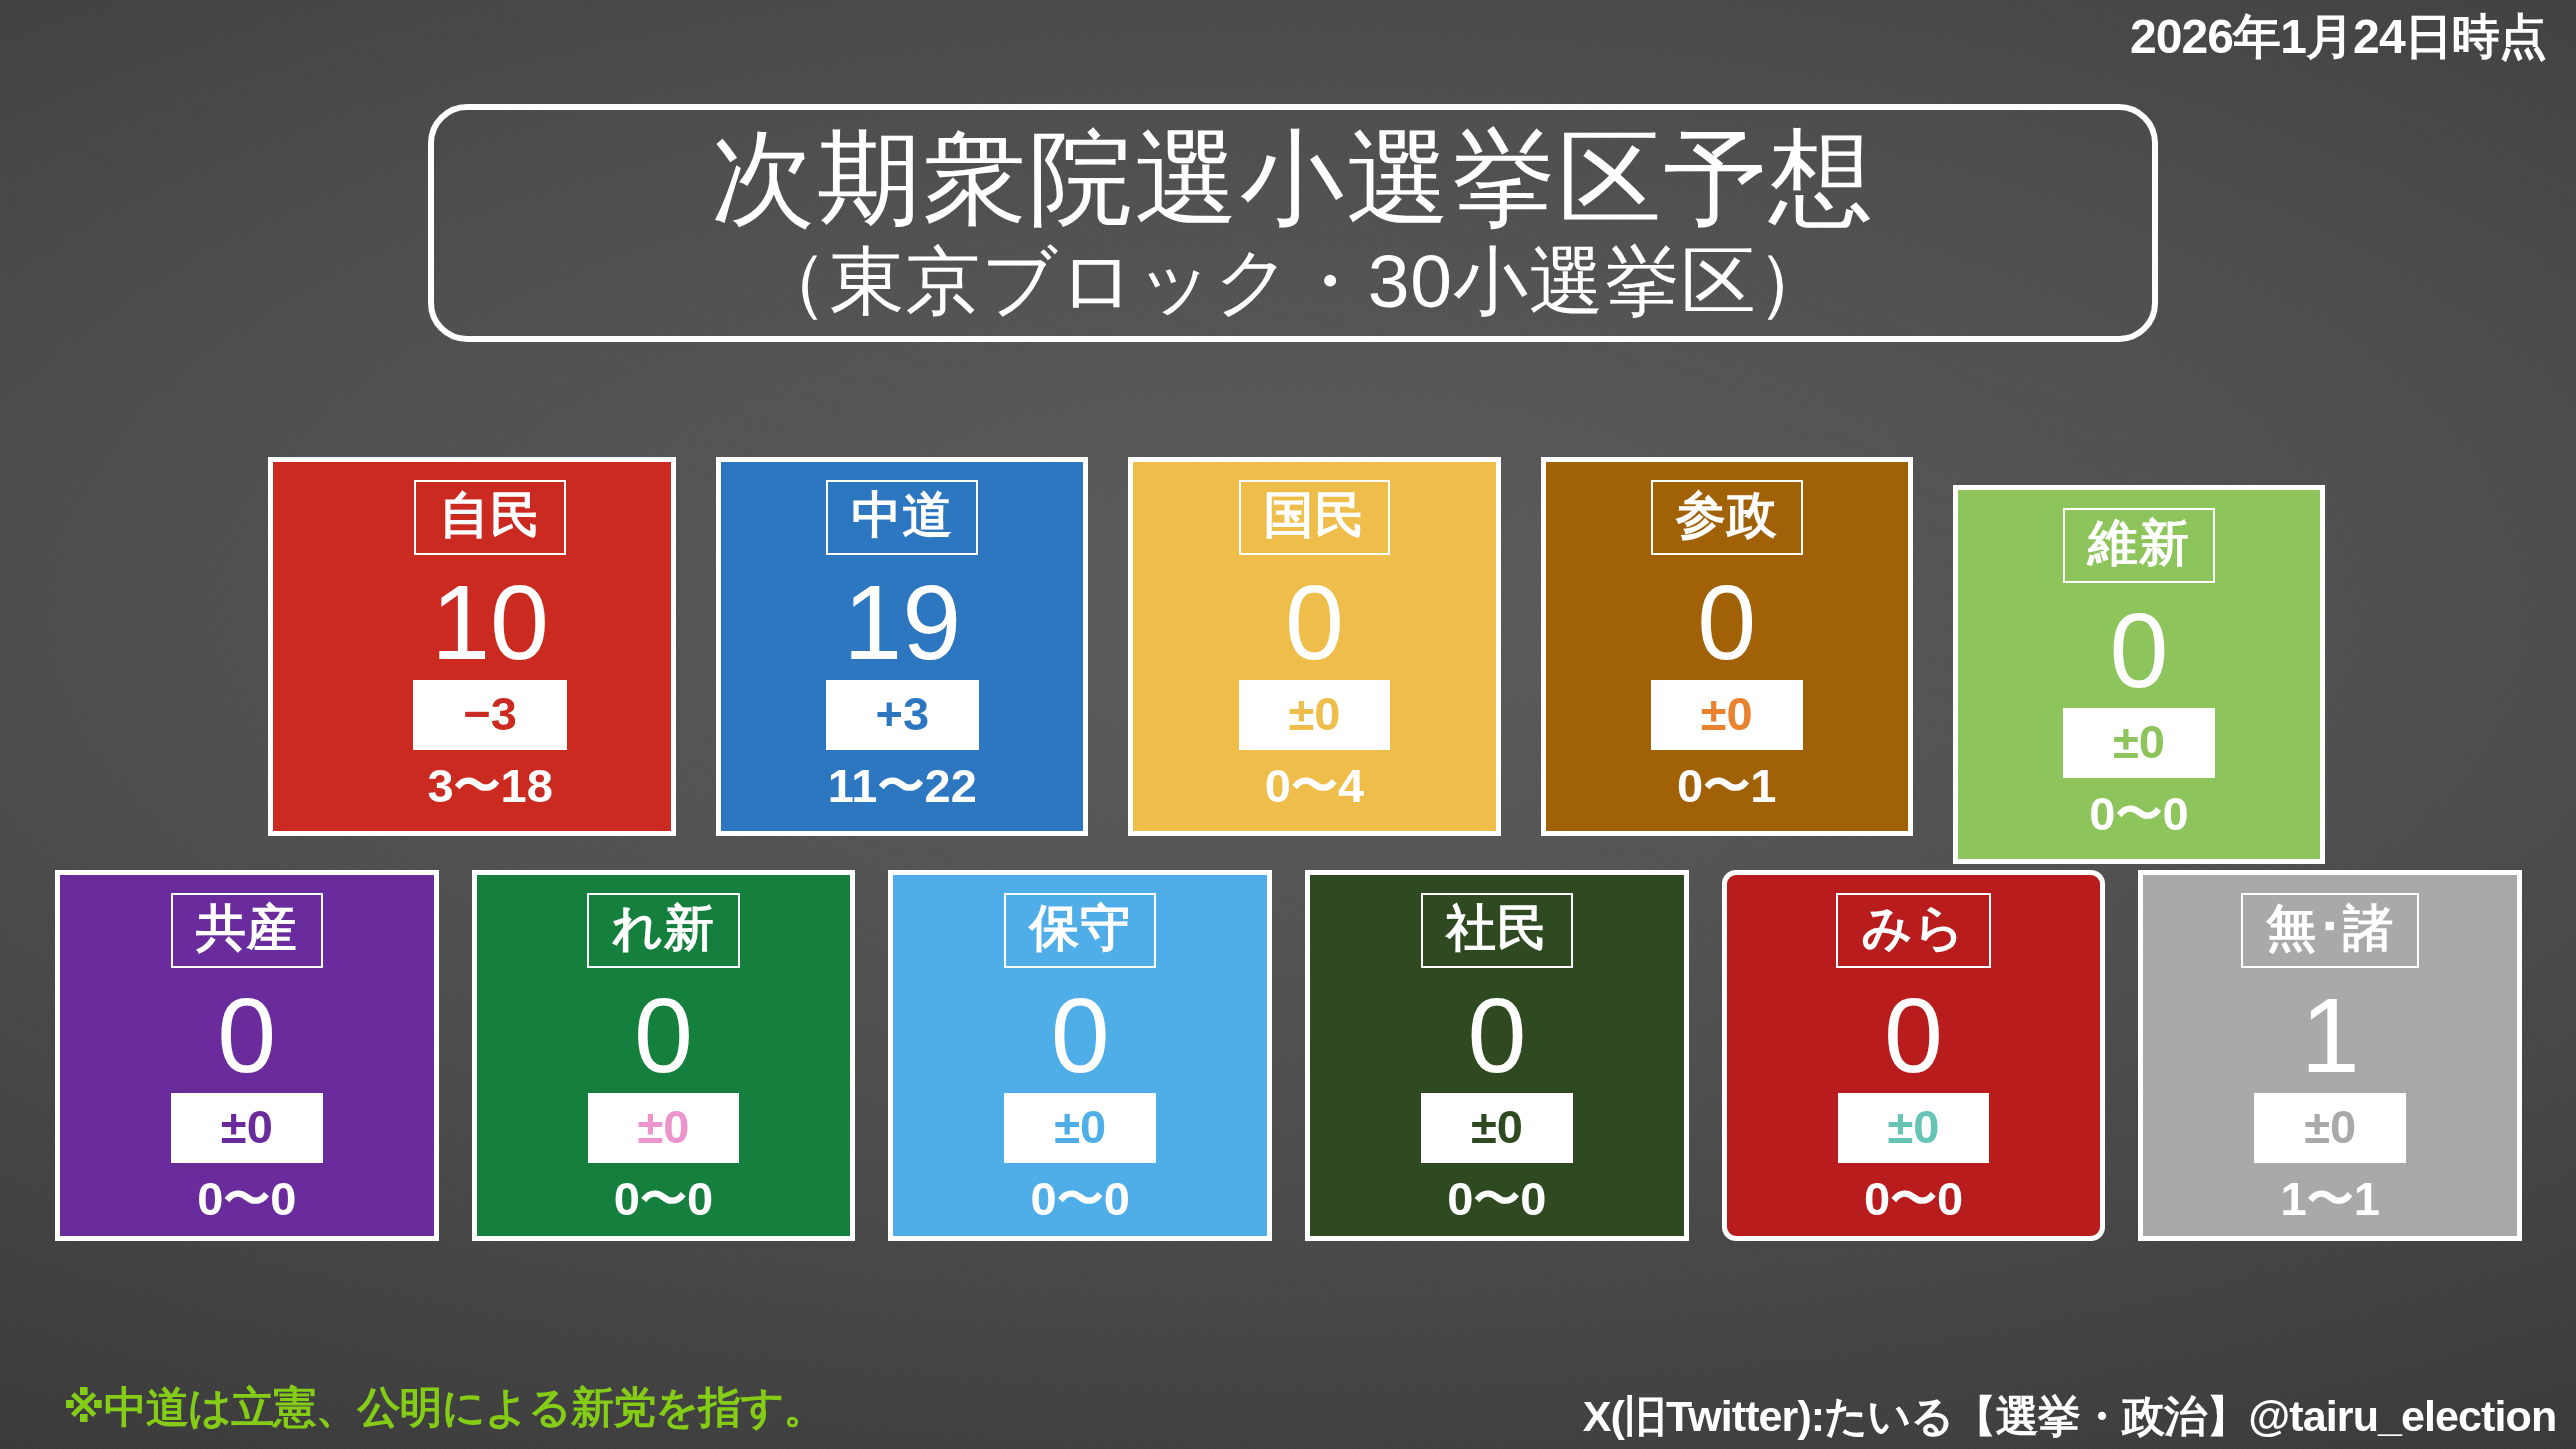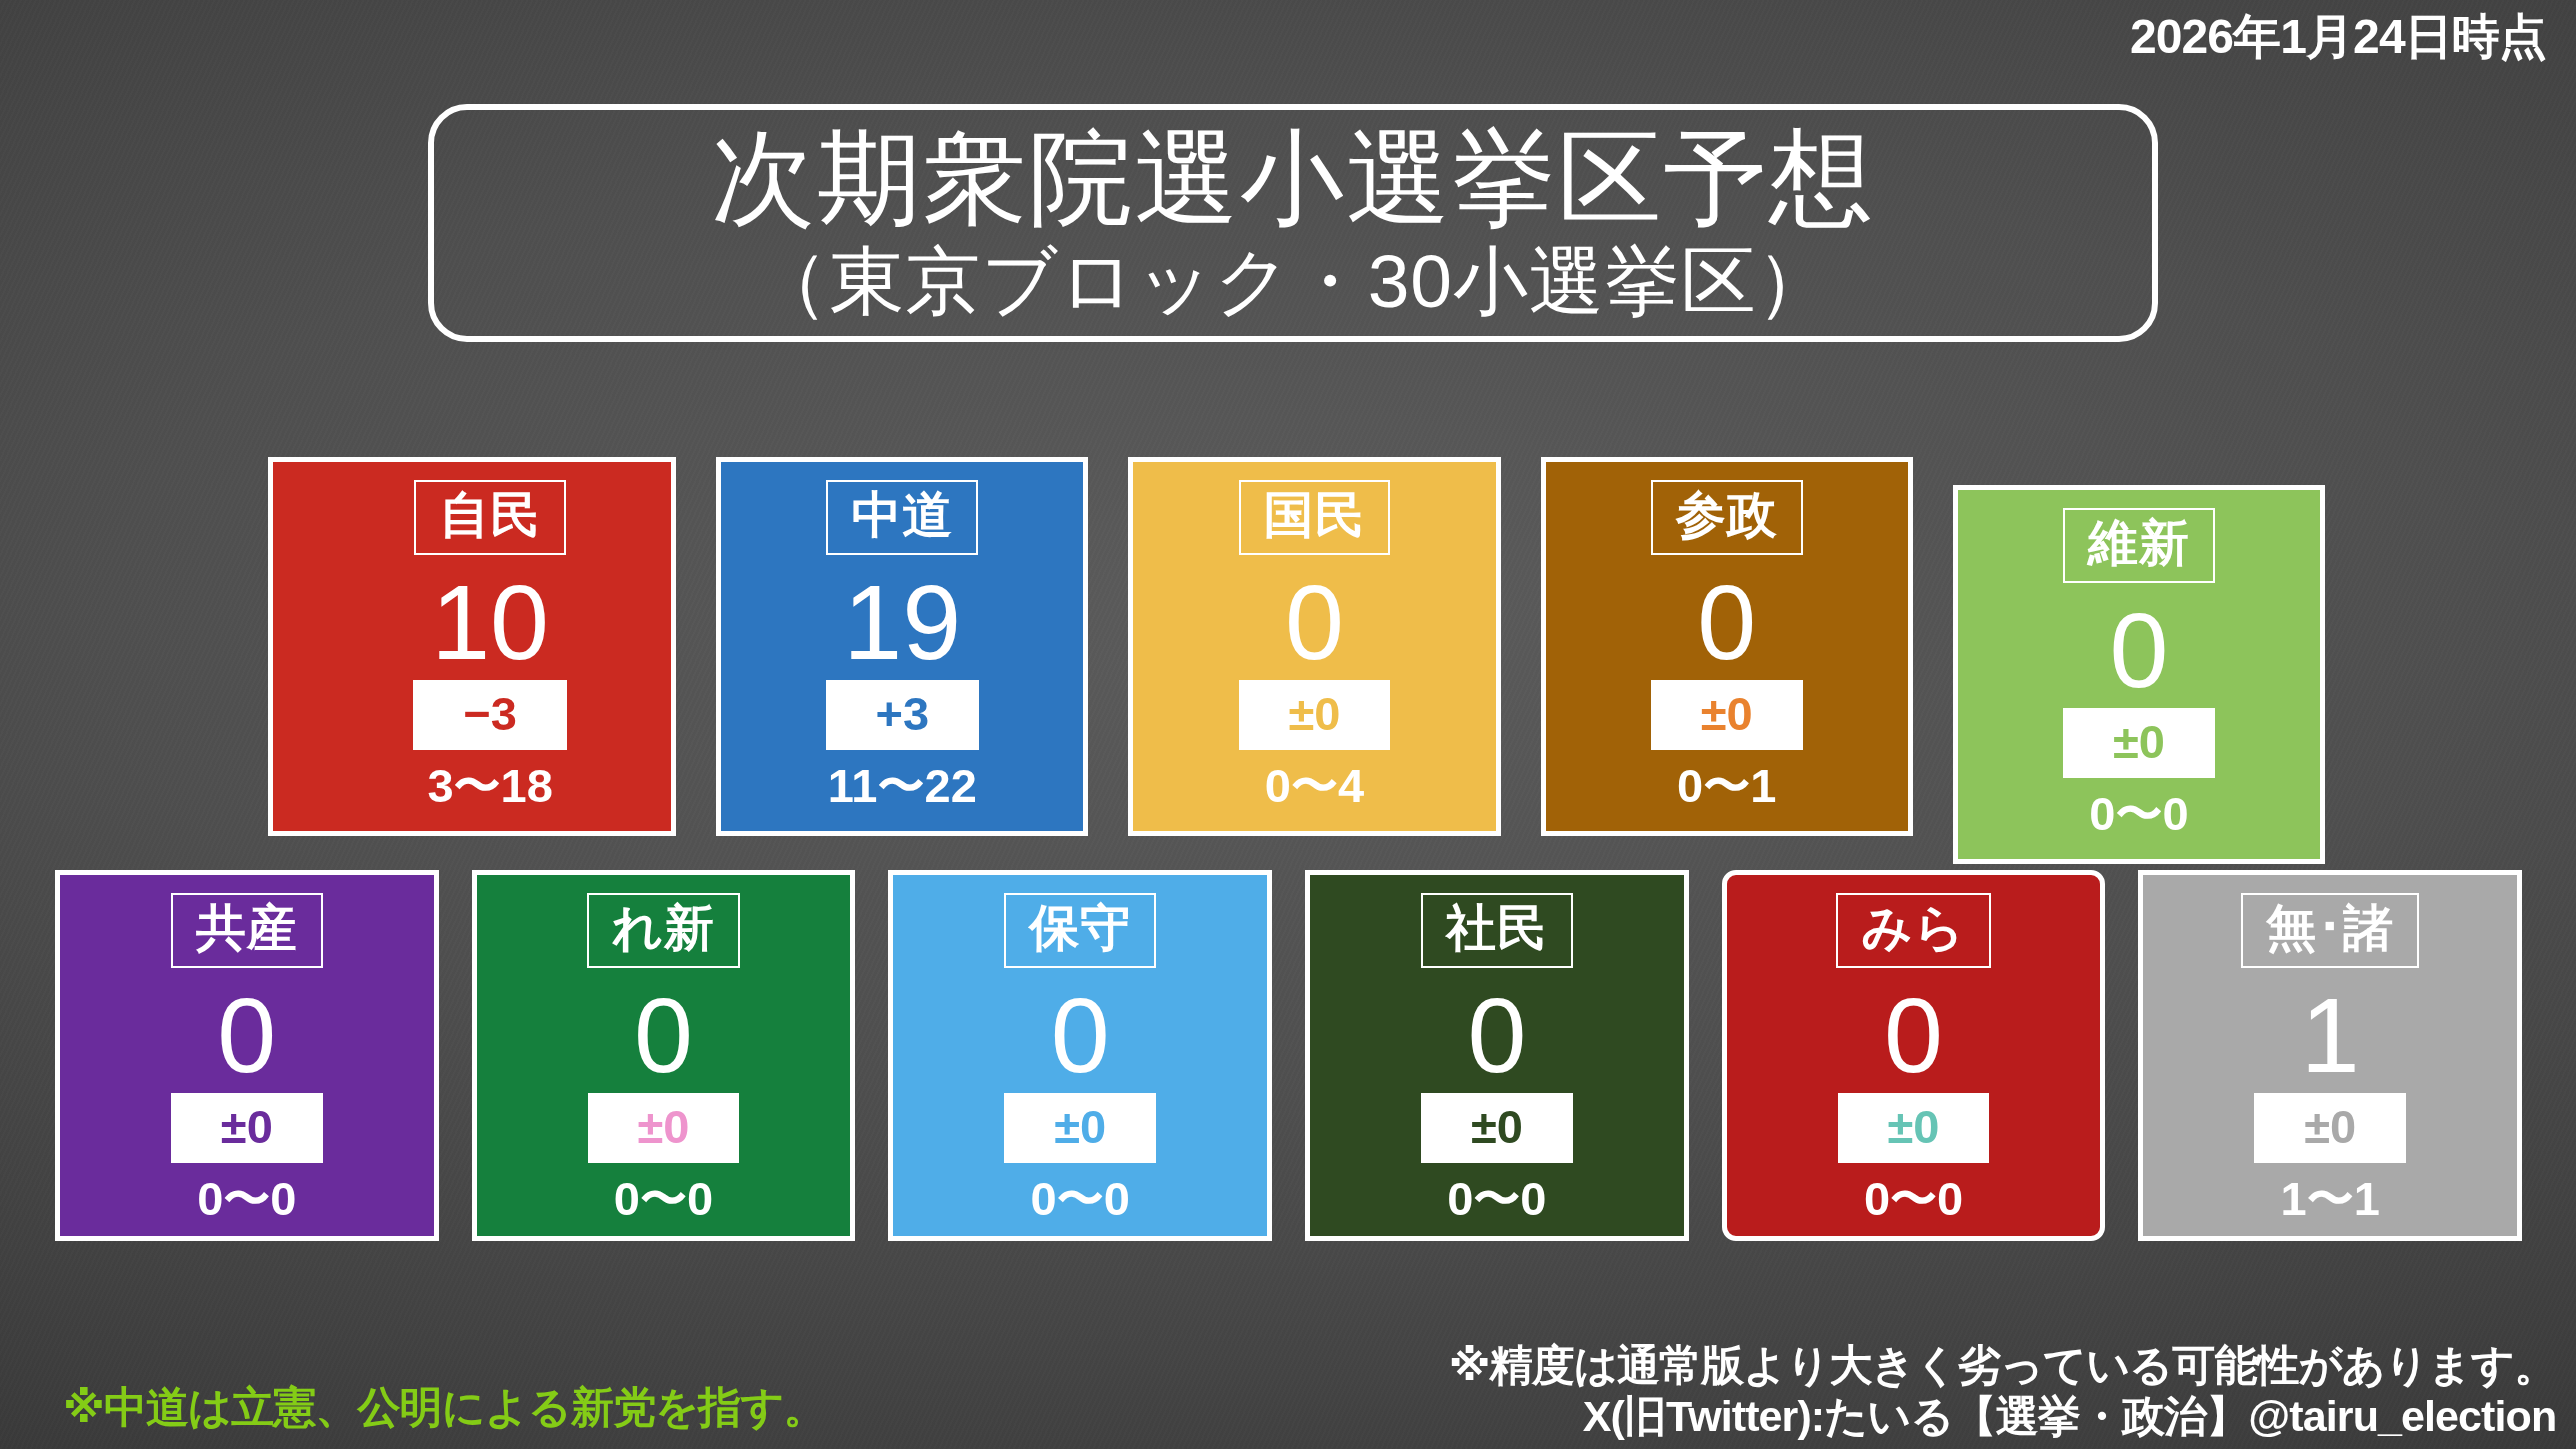--- a/index.html
+++ b/index.html
@@ -253,16 +253,15 @@
     <div class="card-label">無･諸</div>
     <div class="card-seats">1</div>
     <div class="card-delta" style="color: rgb(169, 169, 169);">±0</div>
     <div class="card-range">1〜1</div>
   </div>
 </div>
 
 <div class="footnote-left">※中道は立憲、公明による新党を指す。</div>
 
 <div class="footer-right">
-  <div>※精度は通常版より大きく劣っている可能性があります。</div>
   <div>X(旧Twitter):たいる【選挙・政治】@tairu_election</div>
 </div>
 
 
 </body></html>

